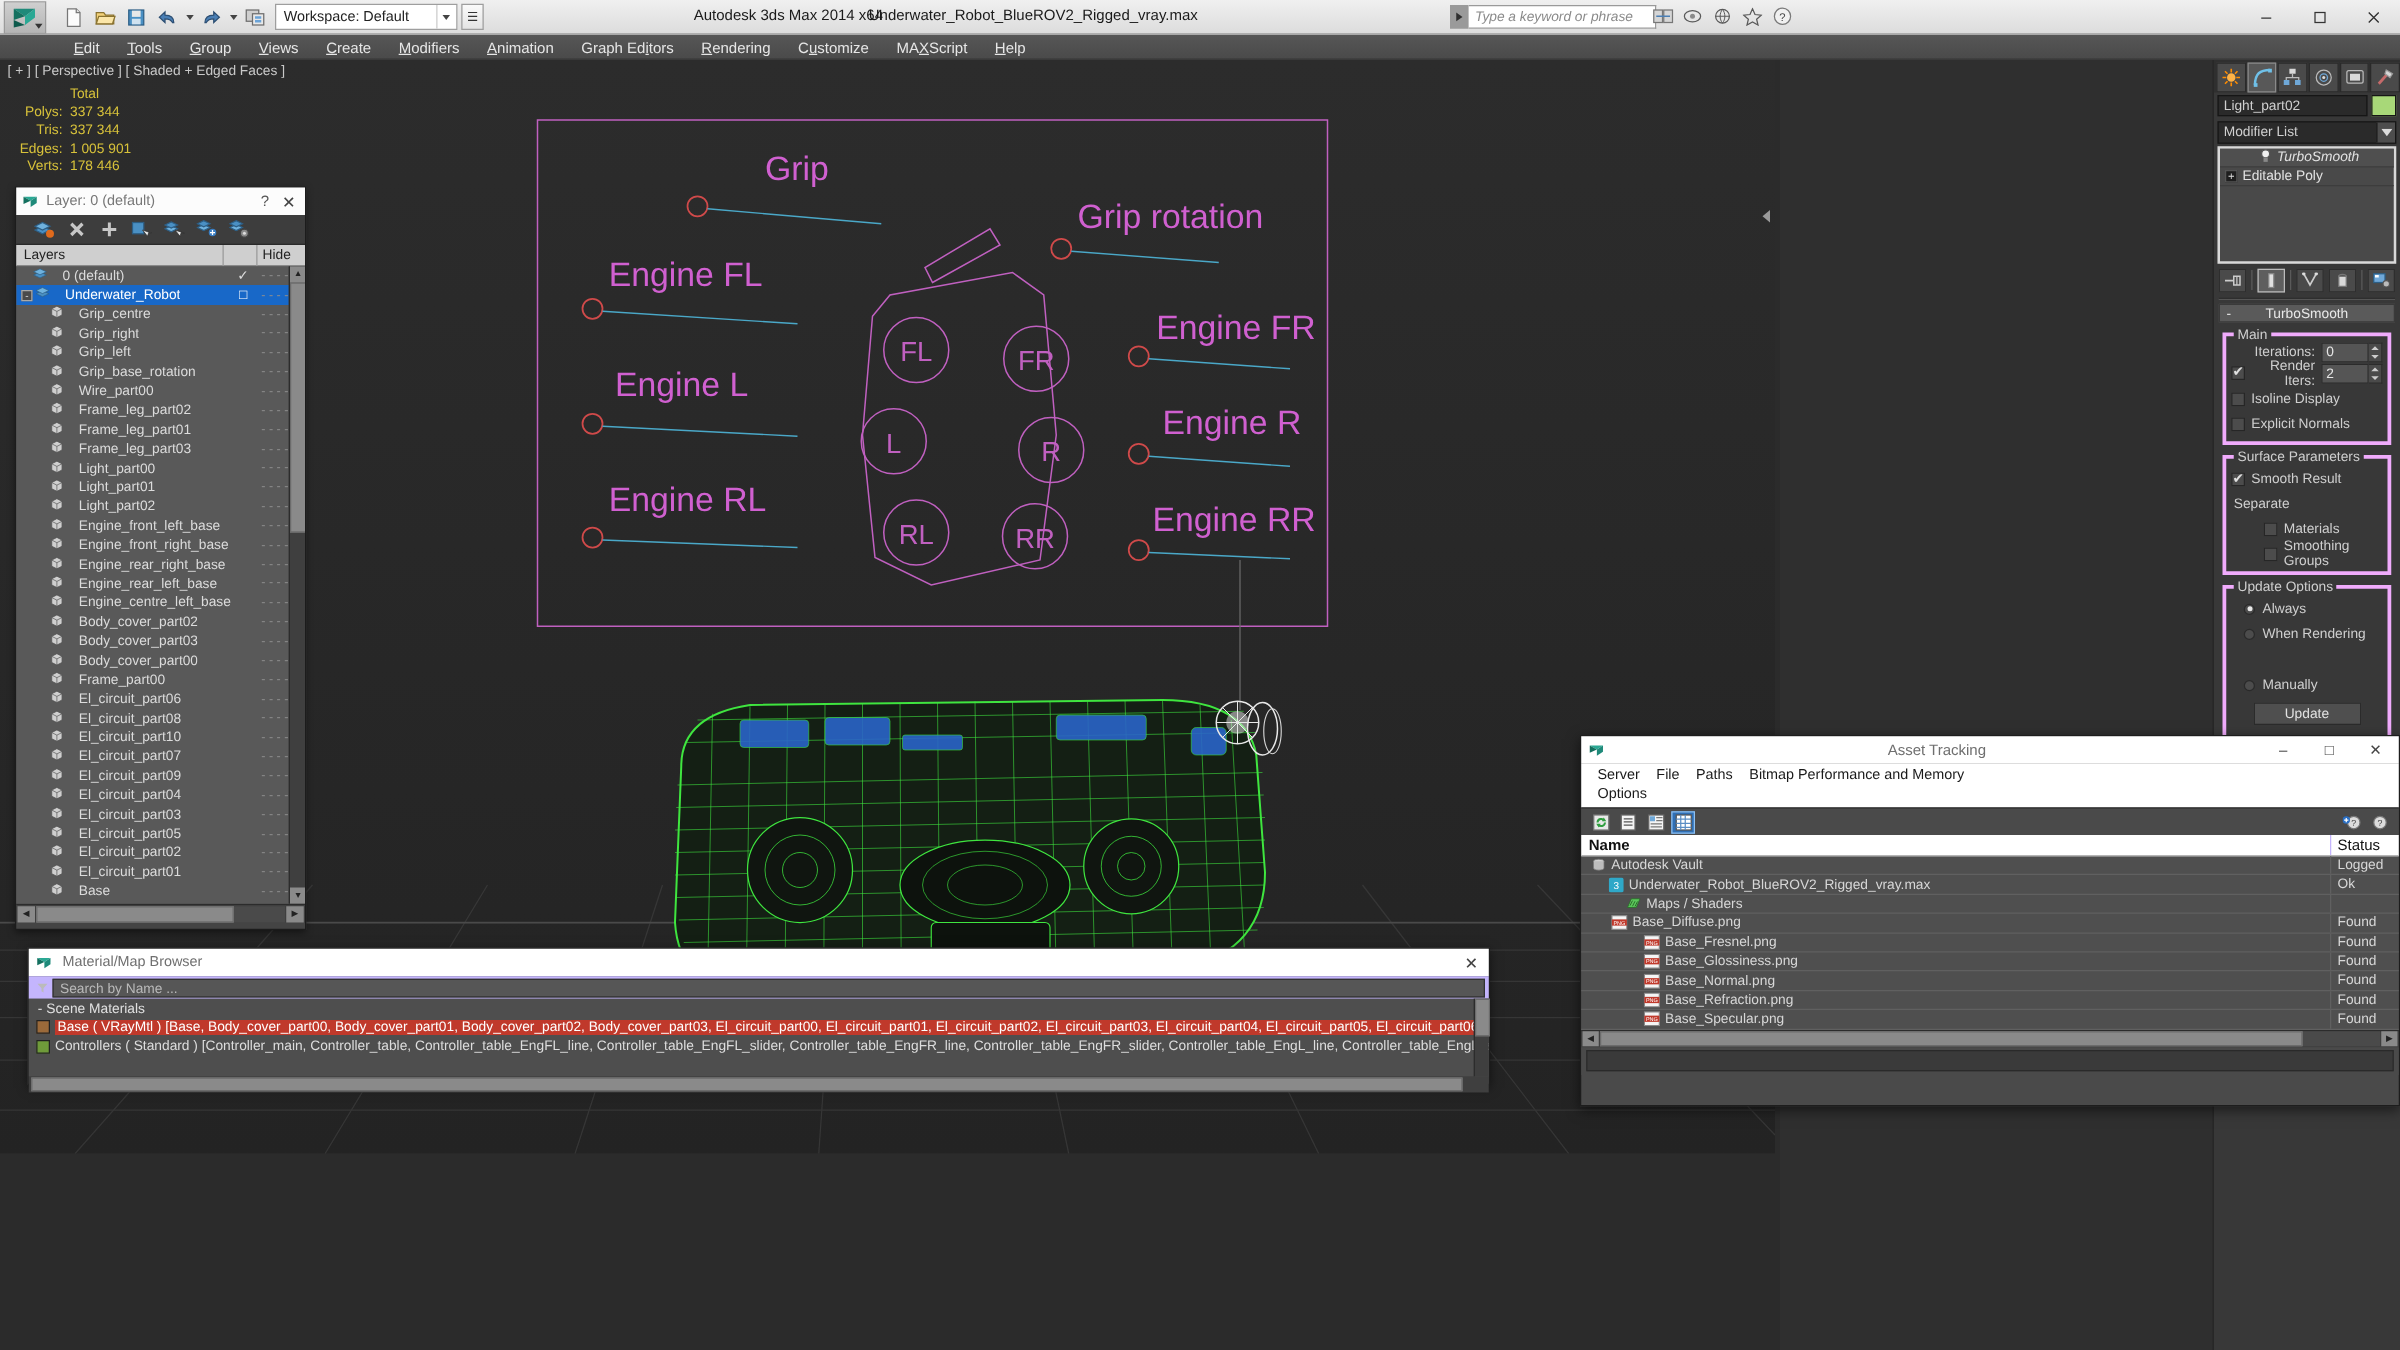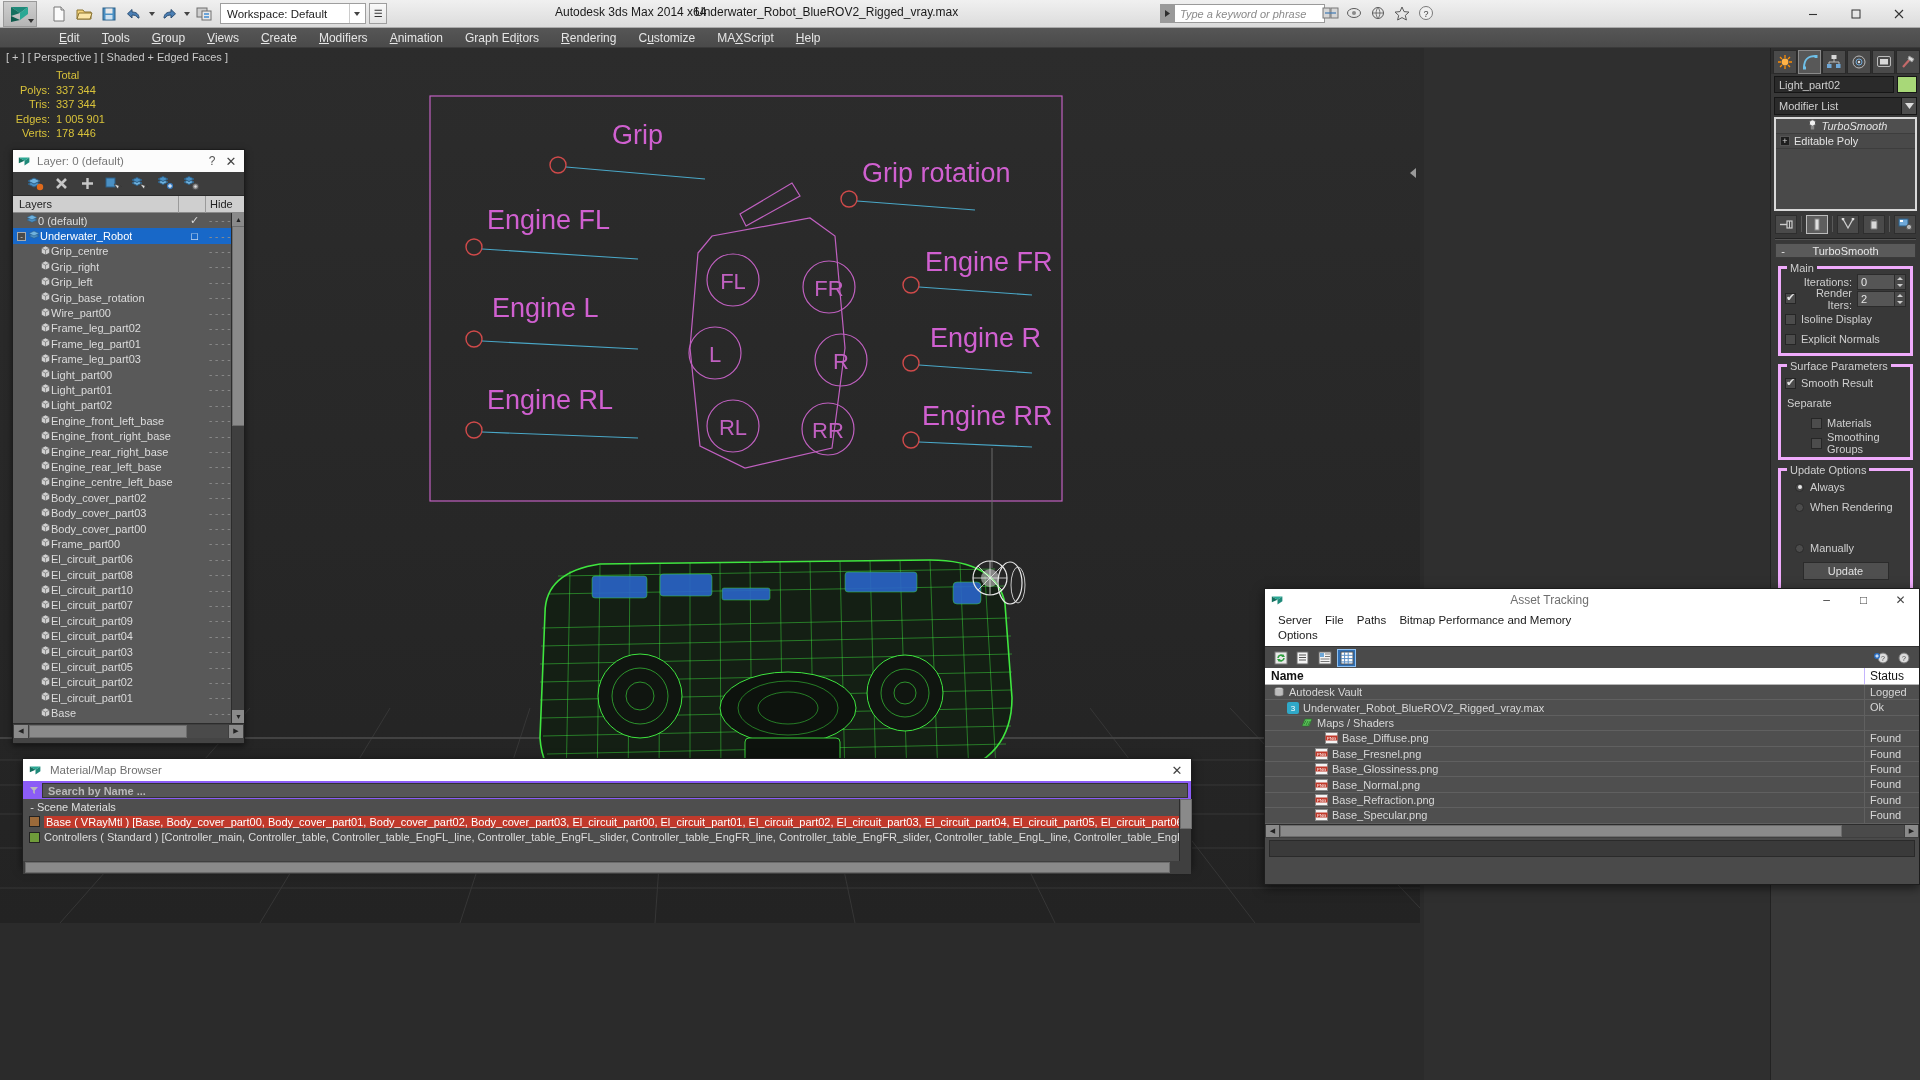--- a/index.html
+++ b/index.html
@@ -73,21 +73,21 @@
   .ld-head .c1 { flex:1; padding-left:6px; border-right:1px solid #9a9a9a; height:17px; line-height:17px;}
   .ld-head .c2 { width:27px; border-right:1px solid #9a9a9a; height:17px;}
   .ld-head .c3 { width:38px; padding-left:4px; height:17px; line-height:17px;}
   .ld-list { position:relative; height:510px; overflow:hidden; background:#595959; }
   .ld-row { height:15.4px; display:flex; align-items:center; font-size:11px; color:#dcdcdc;
     position:relative; }
   .ld-row.sel { background:#1868c8; color:#fff; }
   .ld-row .expander { width:9px;height:9px;border:1px solid #aaa;background:#4a4a4a; font-size:8px;
     line-height:7px; text-align:center; color:#ddd; margin-left:4px; }
   .ld-row .ind { display:inline-block; }
-  .ld-row .nm { margin-left:0; white-space:nowrap; overflow:hidden; }
+  .ld-row .nm { margin-left:12px; white-space:nowrap; overflow:hidden; }
   .ld-row .cell-hide { position:absolute; left:168px; width:27px; text-align:center; }
   .ld-row .cell-dash { position:absolute; left:196px; width:34px; color:#8e8e8e; font-size:10px;}
   .ld-scroll { position:absolute; right:0; top:0; width:13px; height:510px; background:#3f3f3f;
     border-left:1px solid #2c2c2c; }
   .ld-sc-up,.ld-sc-dn { width:13px;height:13px;background:#8a8a8a;display:flex;align-items:center;
     justify-content:center;font-size:7px;color:#222; }
   .ld-sc-thumb { position:absolute; top:13px; left:0; width:13px; height:200px; background:#8a8a8a;
     border:1px solid #6c6c6c;}
   .ld-hscroll { height:15px; background:#3f3f3f; display:flex; align-items:center;
     border-top:1px solid #2c2c2c;}
@@ -187,21 +187,21 @@
   .aw-status { height:22px; background:#4a4a4a; padding:2px 4px;}
   .aw-status .fld { height:17px; background:#3a3a3a; border:1px solid #2a2a2a;}
 
   
   .mmb { position:absolute; left:22px; top:758px; width:1170px; height:110px;
     background:#4a4a4a; border:1px solid #1d1d1d; box-shadow:0 2px 8px rgba(0,0,0,.5);}
   .mmb-title { height:22px; background:#fff; display:flex; align-items:center; padding-left:6px;}
   .mmb-title .t { font-size:11.5px; color:#6f6f6f; margin-left:8px; flex:1;}
   .mmb-x { width:28px;height:22px;display:flex;align-items:center;justify-content:center;
     font-size:13px;color:#444;}
-  .mmb-search { height:18px; background:#8b5cf6; display:flex; align-items:center; padding:0 3px;font-weight:bold; }
+  .mmb-search { height:18px; background:#c4b5fd; display:flex; align-items:center; padding:0 3px; }
   .mmb-s-ic { width:16px; display:flex; align-items:center; justify-content:center; }
   .mmb-s-in { flex:1; height:15px; background:#565656; border:1px solid #333; color:#b9b9b9;
     font-size:11px; padding-left:5px; line-height:14px;}
   .mmb-body { background:#4e4e4e; height:62px; position:relative; }
   .mmb-sec { height:15px; display:flex; align-items:center; font-size:11px; color:#e0e0e0;
     padding-left:4px;}
   .mmb-sec .mn { width:10px; text-align:center; }
   .mmb-item { height:15.5px; display:flex; align-items:center; font-size:11px; color:#ddd;
     padding-left:6px; white-space:nowrap; overflow:hidden; }
   .mmb-item .sw { width:11px;height:11px;margin-right:4px; flex:none; }
@@ -1288,21 +1288,21 @@
                 <svg width="12" height="12" viewBox="0 0 12 12">
                   <path d="M1 9 L4 2 L11 2 L8 9 Z" fill="#5ac85a" stroke="#2d6b2d" stroke-width=".7"></path>
                   <path d="M3 7.5 L5 3.5M5 8 L7 4M7 8.2 L9 4.2" stroke="#1e4d1e" stroke-width=".6"></path>
                 </svg>
               </span>
               <span>Maps / Shaders</span>
             </span>
             <span class="s"></span>
           </div>
           <div class="aw-row">
-            <span class="n" style="padding-left:60px">
+            <span class="n" style="padding-left:24px">
               <span style="margin-right:4px;display:flex;align-items:center">
                 <svg width="13" height="12" viewBox="0 0 13 12">
                   <rect x="0.5" y="0.5" width="12" height="11" fill="#f4f4f4" stroke="#888"></rect>
                   <rect x="0.5" y="3.5" width="12" height="5" fill="#c0392b"></rect>
                   <text x="6.5" y="7.8" font-size="4.4" text-anchor="middle" fill="#fff" font-family="Liberation Sans">PNG</text>
                 </svg>
               </span>
               <span>Base_Diffuse.png</span>
             </span>
             <span class="s">Found</span>

